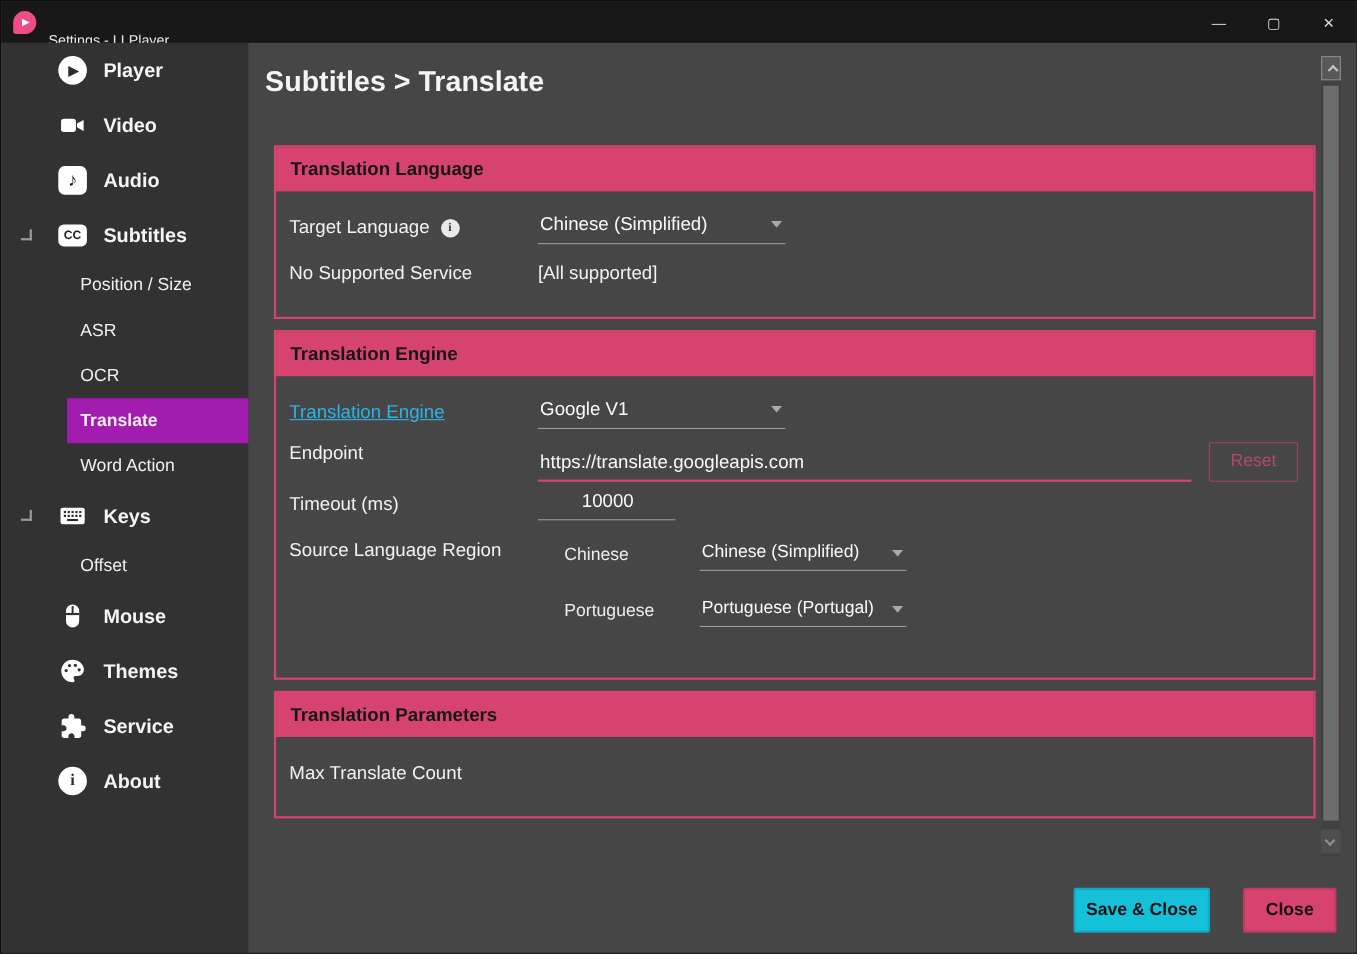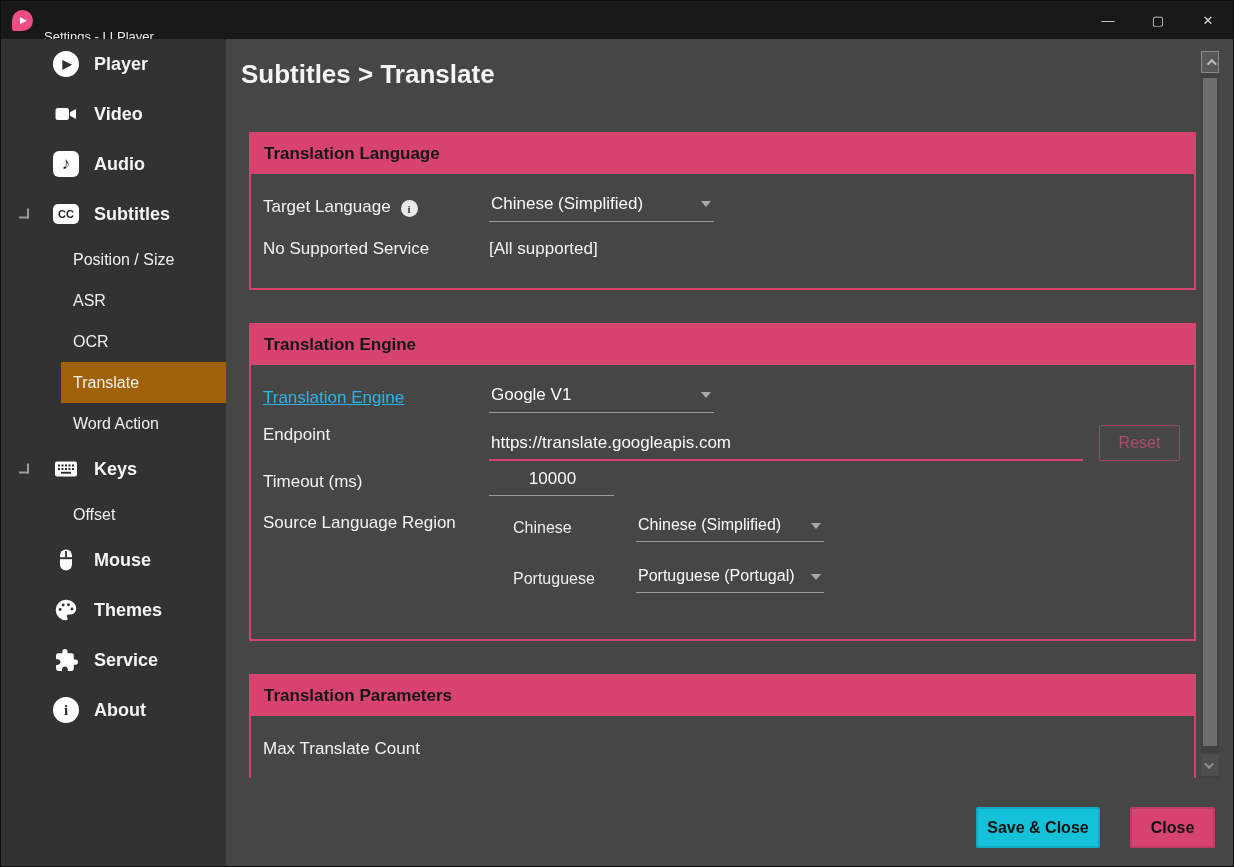--- a/index.html
+++ b/index.html
@@ -20,47 +20,47 @@
              color:#ddd; font-size:13px; cursor:default; }
 
   .body { display:flex; height:829px; }
 
   
   .sidebar { width:225px; background:#323232; flex:none; position:relative; }
   .nav-item { height:50px; display:flex; align-items:center; padding-left:52px;
               position:relative; color:#f5f5f5; font-weight:bold; font-size:18px; gap:15px; }
   .nav-sub  { height:41px; display:flex; align-items:center; margin-left:60px;
               padding-left:12px; color:#f0f0f0; font-size:16px; }
-  .nav-sub.selected { background:#a16207; }
+  .nav-sub.selected { background:#a21caf;font-weight:bold; }
   .expander { position:absolute; left:18px; top:50%; transform:translateY(-55%);
               width:10px; height:10px; border-right:2px solid #9a9a9a;
               border-bottom:2px solid #9a9a9a; }
   .icon { width:26px; height:26px; flex:none; display:flex; align-items:center;
           justify-content:center; }
   .icon.circle { background:#fff; border-radius:50%; color:#2e2e2e; font-size:12px; padding-left:2px; }
   .icon.rsq { background:#fff; border-radius:6px; color:#1e1e1e; font-weight:bold; }
   .icon.cc  { height:20px; border-radius:5px; font-size:11px; letter-spacing:0; align-self:center; }
   .icon.note{ font-size:17px; }
   .icon.about { background:#fff; border-radius:50%; color:#2e2e2e;
                 font-size:15px; font-weight:bold; font-family:"Liberation Serif", serif; }
   .icon svg { display:block; }
 
   
   .main { flex:1; position:relative; background:#464646; }
   .scrollarea { height:739px; overflow:hidden; position:relative; }
   .page-title { margin:20px 0 0 15px; color:#f5f5f5; font-size:26px; font-weight:bold; }
 
   .card { margin:42px 44px 0 23px; border:2px solid #d6436f; }
-  .card.gap { margin-top:33px; }
+  .card.gap { margin-top:10px; }
   .card-header { height:40px; background:#d6436f; display:flex; align-items:center;
                  padding-left:13px; color:#161616; font-weight:bold; font-size:17px; }
   .card-body { padding:12px 14px 18px 12px; color:#f2f2f2; font-size:17px; }
 
   .row { display:flex; align-items:center; min-height:42px; }
-  .row .lab { width:226px; flex:none; display:flex; align-items:flex-end; gap:10px; }
+  .row .lab { width:226px; flex:none; display:flex; align-items:center; gap:10px; }
   .link { color:#2ab5ea; text-decoration:underline; }
   .info-badge { width:17px; height:17px; border-radius:50%; background:#e9e9e9; color:#3a3a3a;
                 display:flex; align-items:center; justify-content:center;
                 font-size:11px; font-weight:bold; font-family:"Liberation Serif", serif; flex:none; }
 
   .dd { width:225px; position:relative; border-bottom:1px solid #9b9b9b;
         padding:2px 20px 7px 2px; color:#fafafa; white-space:nowrap; }
   .dd .arrow { position:absolute; right:3px; top:9px; width:0; height:0;
                border:5px solid transparent; border-top:6px solid #a9a9a9; }
   .dd.small { width:188px; font-size:16px; }

